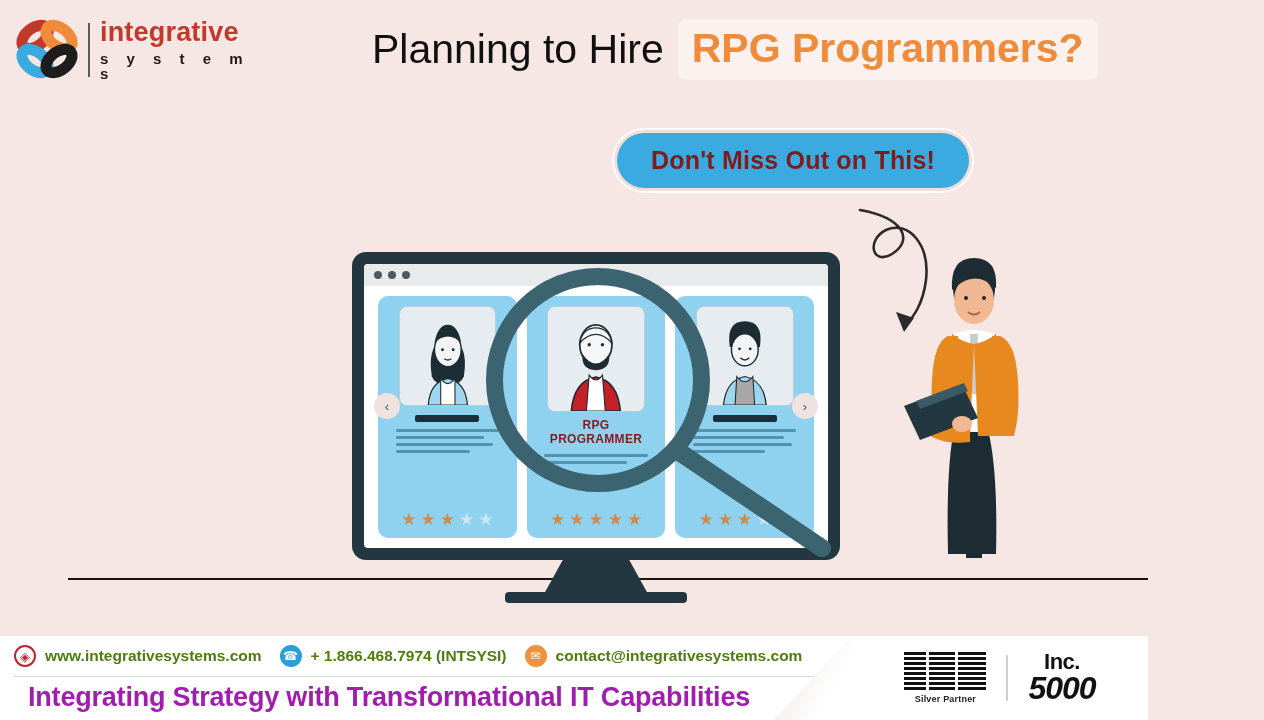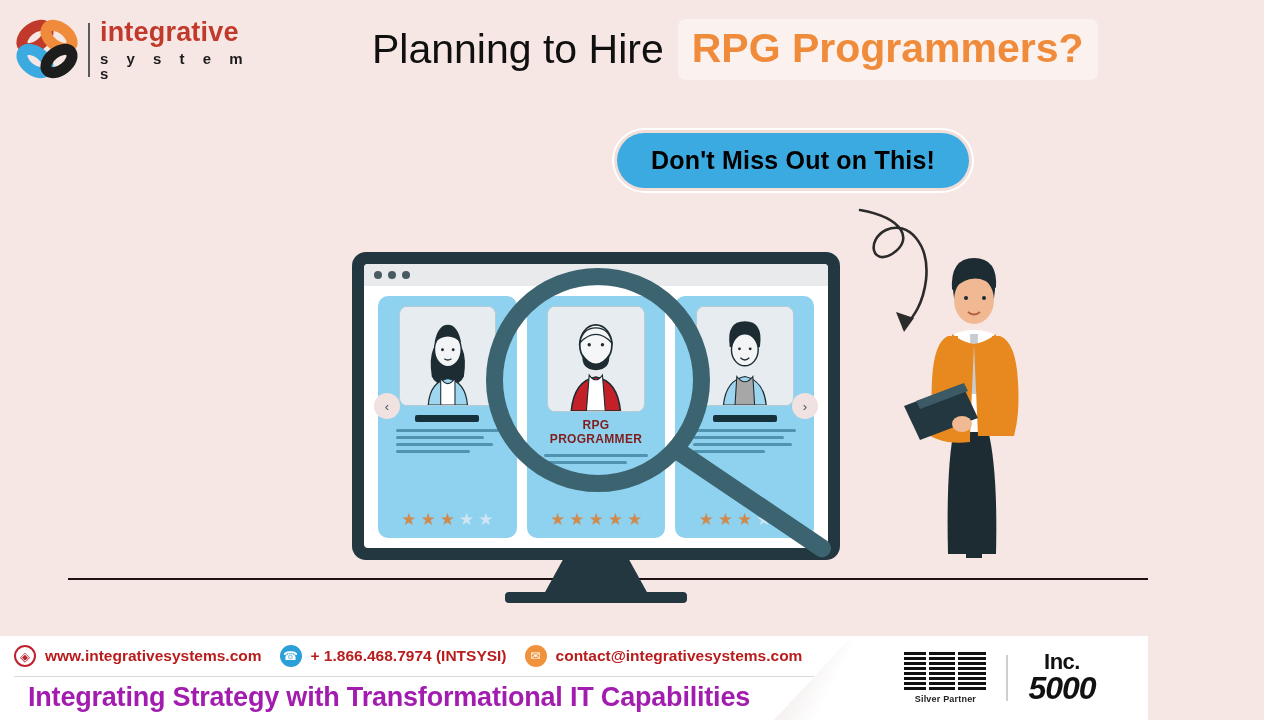--- a/index.html
+++ b/index.html
@@ -20,21 +20,21 @@
 
   
   .headline{position:absolute;left:372px;top:18px;height:62px;display:flex;align-items:center;white-space:nowrap;}
   .headline .h-black{font-size:41px;font-weight:400;color:#101010;}
   .h-hl{position:relative;margin-left:14px;padding:6px 14px 8px 14px;border-radius:8px;background:#fbf1ee;}
   .h-hl .h-orange{font-size:41px;font-weight:700;color:#ef8b3a;}
 
   
   .cta{position:absolute;left:612px;top:128px;padding:5px;border-radius:40px;background:#f3ddd9;
        box-shadow:0 0 0 2px #ffffff inset;}
-  .cta-inner{background:#3aaae0;color:#000000;font-size:25px;font-weight:700;
+  .cta-inner{background:#3aaae0;color:#7f1d1d;font-size:25px;font-weight:700;
        padding:13px 34px;border-radius:34px;letter-spacing:.2px;}
 
   
   .arrow{position:absolute;left:852px;top:192px;width:120px;height:150px;}
 
   
   .ground{position:absolute;left:68px;top:578px;width:1150px;height:2px;background:#201014;}
 
   
   .monitor{position:absolute;left:352px;top:252px;width:488px;height:308px;
@@ -78,21 +78,21 @@
 
   
   .footer{position:absolute;left:0;top:636px;width:1264px;height:84px;background:#ffffff;}
   .foot-top{position:relative;height:40px;display:flex;align-items:center;padding-left:14px;gap:18px;}
   .fitem{display:flex;align-items:center;gap:9px;}
   .fic{width:22px;height:22px;border-radius:50%;display:flex;align-items:center;justify-content:center;
        color:#fff;font-size:12px;flex:0 0 auto;}
   .fic.globe{background:#ffffff;color:#bd2330;border:2px solid #bd2330;box-sizing:border-box;font-size:13px;}
   .fic.phone{background:#2b9fd8;}
   .fic.mail{background:#f0923c;}
-  .ftxt{font-size:15.5px;font-weight:700;color:#b91c1c;}
+  .ftxt{font-size:15.5px;font-weight:700;color:#4d7c0f;}
   .foot-rule{position:absolute;left:14px;top:40px;width:900px;height:1px;background:#d9d9d9;}
   .tagline{position:absolute;left:28px;top:682px;font-size:27px;font-weight:700;color:#a21caf;letter-spacing:-.2px;}
 
   .partners{position:absolute;right:0;top:636px;width:296px;height:84px;background:#ffffff;
             display:flex;align-items:center;justify-content:center;gap:20px;}
   .peel{position:absolute;right:296px;top:636px;width:78px;height:84px;
         background:linear-gradient(118deg,#e9e4e2 0%,#f6f3f2 42%,#ffffff 70%);
         clip-path:polygon(100% 0,100% 100%,0 100%);}
   .ibm{display:flex;flex-direction:column;align-items:center;}
   .ibm-mark{display:flex;gap:3px;align-items:flex-end;}

